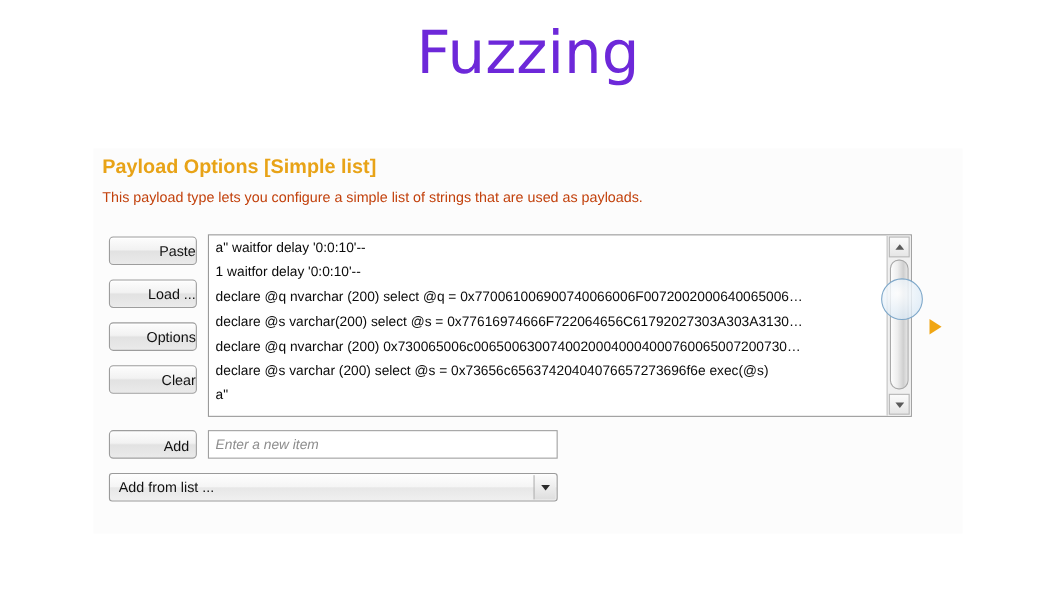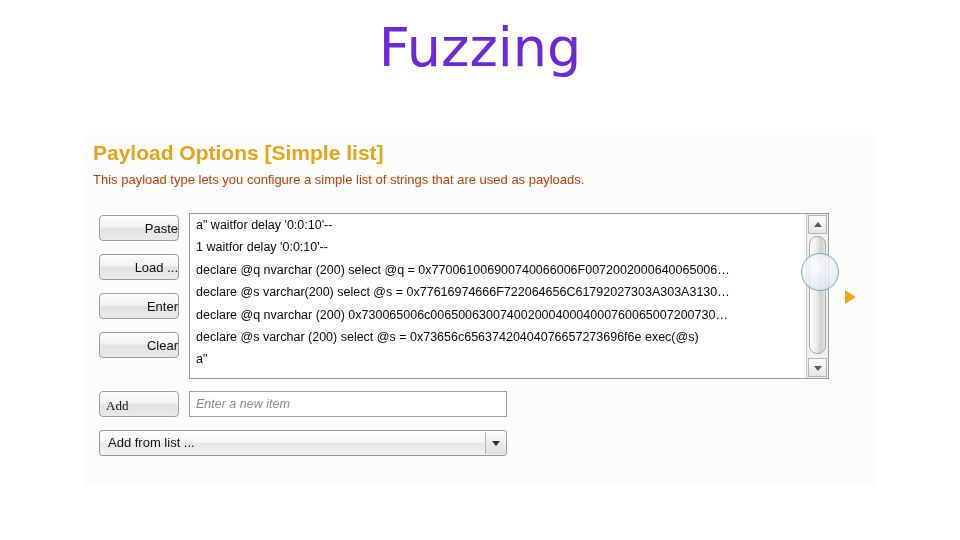--- a/index.html
+++ b/index.html
@@ -37,21 +37,21 @@
     top: 135px;
     width: 790px;
     height: 350px;
     background: #fcfcfc;
   }
 
   .panel-heading {
     position: absolute;
     left: 8px;
     top: 6px;
-    font-size: 21px;
+    font-size: 18px;
     font-weight: bold;
     color: #e8a317;
     font-family: "Liberation Sans", sans-serif;
     white-space: nowrap;
   }
 
   .panel-desc {
     position: absolute;
     left: 8px;
     top: 37px;
@@ -183,24 +183,24 @@
   
   .add-btn {
     position: absolute;
     left: 14px;
     top: 256px;
     width: 80px;
     height: 26px;
     border: 1px solid #9d9d9d;
     border-radius: 4px;
     background: linear-gradient(to bottom, #fdfdfd 0%, #f2f2f2 45%, #e2e2e2 52%, #eaeaea 100%);
-    font-family: Liberation Serif, serif;
+    font-family: Liberation Sans, sans-serif;
     font-size: 13px;
     color: #111111;
-    text-align: left;
+    text-align: right;
     line-height: 26px;
     cursor: pointer;
     box-sizing: border-box;
   }
   .add-input {
     position: absolute;
     left: 104px;
     top: 256px;
     width: 318px;
     height: 26px;
@@ -280,21 +280,21 @@
 <div class="slide-title">Fuzzing</div>
 
 <div class="panel">
 
   <div class="panel-heading">Payload Options [Simple list]</div>
   <div class="panel-desc">This payload type lets you configure a simple list of strings that are used as payloads.</div>
 
   <div class="btn-col">
     <button class="btn">Paste</button>
     <button class="btn">Load ...</button>
-    <button class="btn">Enter</button>
+    <button class="btn">Options</button>
     <button class="btn">Clear</button>
   </div>
 
   <div class="listbox">
     <div class="list-rows">
       <div class="list-row">a" waitfor delay '0:0:10'--</div>
       <div class="list-row">1 waitfor delay '0:0:10'--</div>
       <div class="list-row">declare @q nvarchar (200) select @q = 0x770061006900740066006F0072002000640065006…</div>
       <div class="list-row">declare @s varchar(200) select @s = 0x77616974666F722064656C61792027303A303A3130…</div>
       <div class="list-row">declare @q nvarchar (200) 0x730065006c00650063007400200040004000760065007200730…</div>

